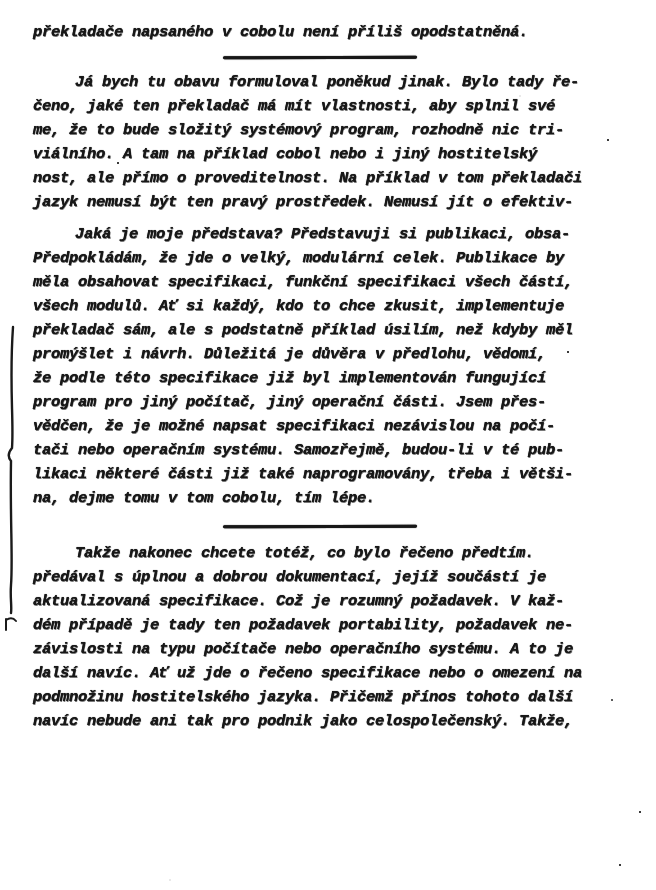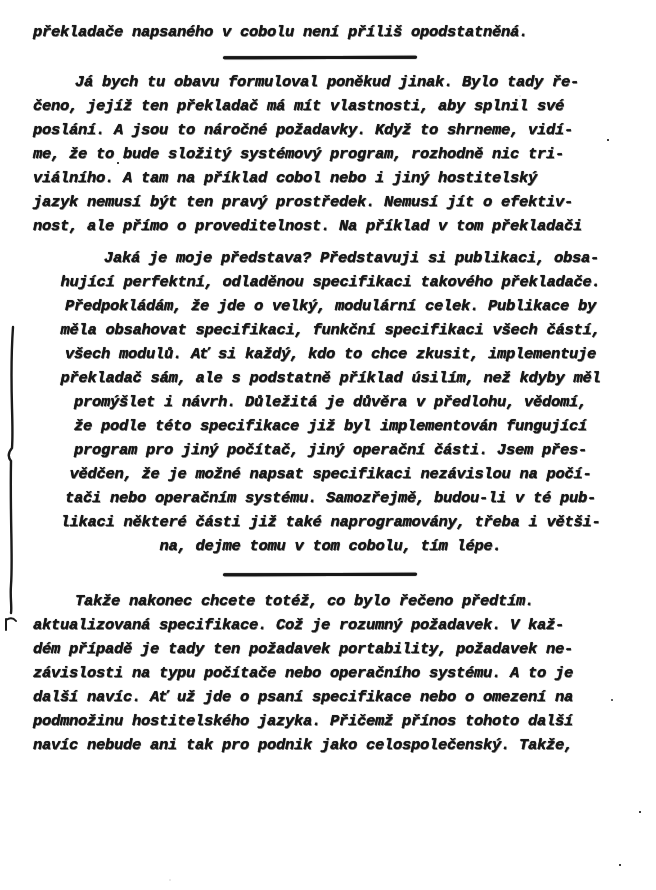--- a/index.html
+++ b/index.html
@@ -39,69 +39,68 @@
   .indent{padding-left:42px;}
   .intro{margin-top:6px;}
   .divider{
     width:194px;height:3px;background:#171717;border-radius:2px;
     margin:12px 0 11px 190px;
     transform:rotate(-0.2deg);
     box-shadow:0 0 1px #000;
   }
   .divider.second{margin-top:15px;margin-bottom:13px;}
   .paragraph{margin:0;padding:0;}
-  .para-gap{margin-top:8px;text-align:center;}
+  .para-gap{margin-top:8px;}
   .pen-mark{
     position:absolute;left:0;top:0;width:656px;height:890px;
     pointer-events:none;
   }
 </style>
 </head>
 <body>
 
 <div class="page">
 
   <div class="textline intro">překladače napsaného v cobolu není příliš opodstatněná.</div>
 
   <div class="divider"></div>
 
   <div class="paragraph">
       <div class="textline indent">Já bych tu obavu formuloval poněkud jinak. Bylo tady ře-</div>
-      <div class="textline">čeno, jejíž ten překladač má mít vlastnosti, aby splnil své</div>
-      <div class="textline">poslání. A jsou to náročné požadavky. Když to shrneme, vidí-</div>
+      <div class="textline">čeno, jaké ten překladač má mít vlastnosti, aby splnil své</div>
       <div class="textline">me, že to bude složitý systémový program, rozhodně nic tri-</div>
       <div class="textline">viálního. A tam na příklad cobol nebo i jiný hostitelský</div>
+      <div class="textline">nost, ale přímo o proveditelnost. Na příklad v tom překladači</div>
       <div class="textline">jazyk nemusí být ten pravý prostředek. Nemusí jít o efektiv-</div>
-      <div class="textline">nost, ale přímo o proveditelnost. Na příklad v tom překladači</div>
     </div>
 
   <div class="paragraph para-gap">
       <div class="textline indent">Jaká je moje představa? Představuji si publikaci, obsa-</div>
-      <div class="textline">hující perfektní, odladěnou specifikaci takového překladače.</div>
       <div class="textline">Předpokládám, že jde o velký, modulární celek. Publikace by</div>
       <div class="textline">měla obsahovat specifikaci, funkční specifikaci všech částí,</div>
       <div class="textline">všech modulů. Ať si každý, kdo to chce zkusit, implementuje</div>
       <div class="textline">překladač sám, ale s podstatně příklad úsilím, než kdyby měl</div>
       <div class="textline">promýšlet i návrh. Důležitá je důvěra v předlohu, vědomí,</div>
       <div class="textline">že podle této specifikace již byl implementován fungující</div>
       <div class="textline">program pro jiný počítač, jiný operační části. Jsem přes-</div>
       <div class="textline">vědčen, že je možné napsat specifikaci nezávislou na počí-</div>
       <div class="textline">tači nebo operačním systému. Samozřejmě, budou-li v té pub-</div>
       <div class="textline">likaci některé části již také naprogramovány, třeba i větši-</div>
       <div class="textline">na, dejme tomu v tom cobolu, tím lépe.</div>
     </div>
 
   <div class="divider second"></div>
 
   <div class="paragraph">
       <div class="textline indent">Takže nakonec chcete totéž, co bylo řečeno předtím.</div>
+      <div class="textline">předával s úplnou a dobrou dokumentací, jejíž součástí je</div>
       <div class="textline">aktualizovaná specifikace. Což je rozumný požadavek. V kaž-</div>
       <div class="textline">dém případě je tady ten požadavek portability, požadavek ne-</div>
       <div class="textline">závislosti na typu počítače nebo operačního systému. A to je</div>
-      <div class="textline">další navíc. Ať už jde o psaní specifikace nebo o omezení na</div>
+      <div class="textline">další navíc. Ať už jde o řečeno specifikace nebo o omezení na</div>
       <div class="textline">podmnožinu hostitelského jazyka. Přičemž přínos tohoto další</div>
       <div class="textline">navíc nebude ani tak pro podnik jako celospolečenský. Takže,</div>
     </div>
 
   <svg class="pen-mark" viewBox="0 0 656 890">
     <path d="M13 327 C 9 385, 14 420, 12 448 q -6 7 -1 13 C 10 520, 13 560, 11 585 C 10 598, 12 606, 11 613" fill="none" stroke="#1a1a1a" stroke-width="2.4" stroke-linecap="round"></path>
     <path d="M6 619 l 0 11 M6 620 q 6 -4 10 1" fill="none" stroke="#1a1a1a" stroke-width="2" stroke-linecap="round"></path>
   </svg>
 
 </div>

